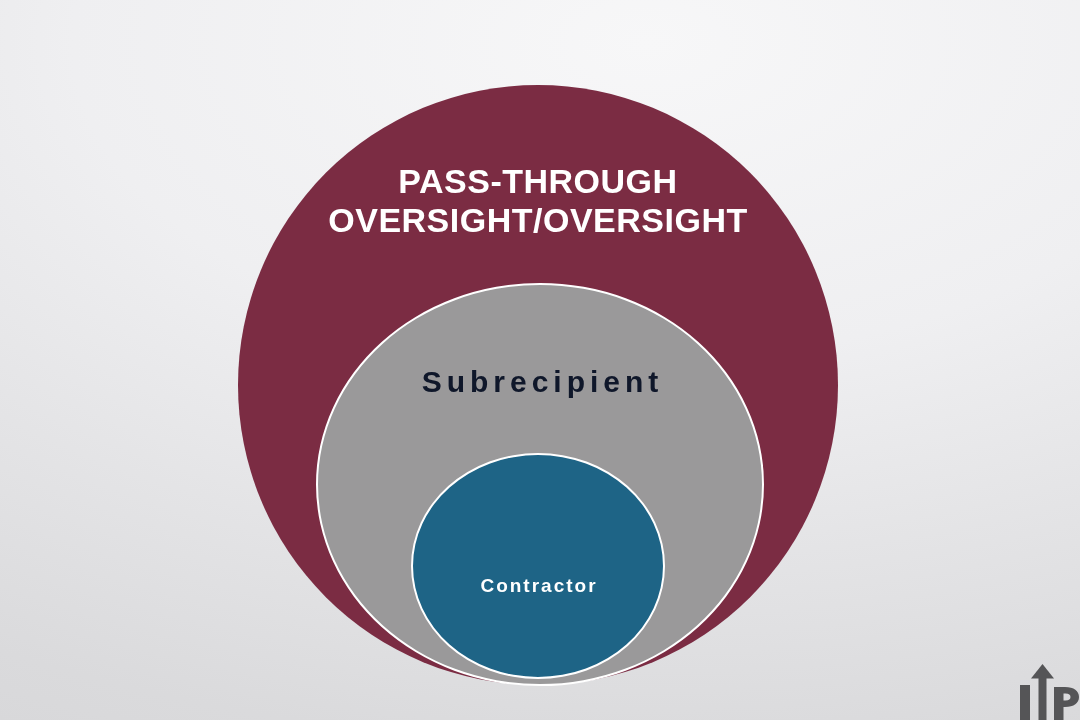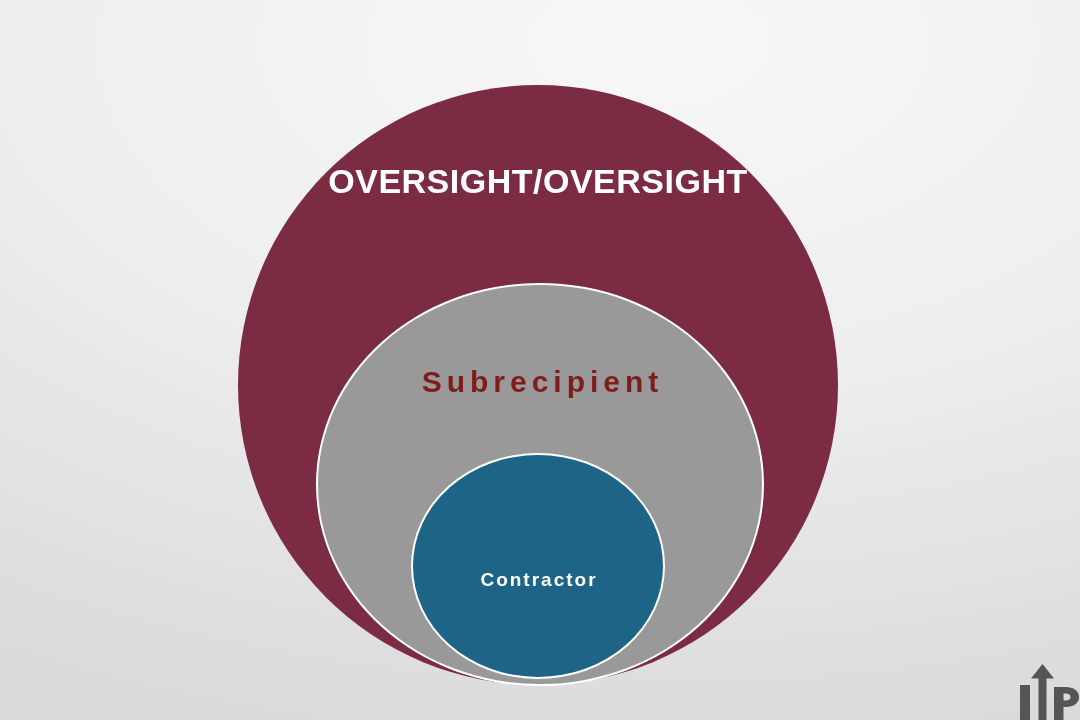--- a/index.html
+++ b/index.html
@@ -78,21 +78,21 @@
     font-weight: 700;
     font-size: 30px;
     line-height: 34px;
     letter-spacing: 5px;
     padding-left: 5px;
     box-sizing: border-box;
   }
   .inner-label {
     position: absolute;
     left: 0;
-    top: 114px;
+    top: 120px;
     width: 100%;
     text-align: center;
     color: #ffffff;
     font-weight: 700;
     font-size: 19px;
     line-height: 22px;
     letter-spacing: 2px;
     padding-left: 2px;
     box-sizing: border-box;
   }
@@ -106,26 +106,27 @@
     opacity: 0.92;
   }
 </style>
 </head>
 <body>
 
 <div class="stage">
 
   <div class="circle outer" style="background: rgb(123, 44, 67);">
     <div class="outer-label" style="color: rgb(255, 255, 255);">
+      <div>PASS-THROUGH</div>
       <div>OVERSIGHT/OVERSIGHT</div>
     </div>
   </div>
 
   <div class="circle middle" style="background: rgb(154, 153, 154); border-color: rgb(255, 255, 255);">
-    <div class="middle-label" style="color: #7f1d1d;">Subrecipient</div>
+    <div class="middle-label" style="color: #0f172a;">Subrecipient</div>
   </div>
 
   <div class="circle inner" style="background: rgb(30, 100, 134); border-color: rgb(255, 255, 255);">
     <div class="inner-label" style="color: rgb(255, 255, 255);">Contractor</div>
   </div>
 
   <svg class="watermark" viewBox="0 0 64 60" xmlns="http://www.w3.org/2000/svg">
     <g style="fill: rgb(74, 74, 76);">
       <rect x="4" y="25" width="10" height="35"></rect>
       <rect x="22.5" y="16" width="8" height="44"></rect>

